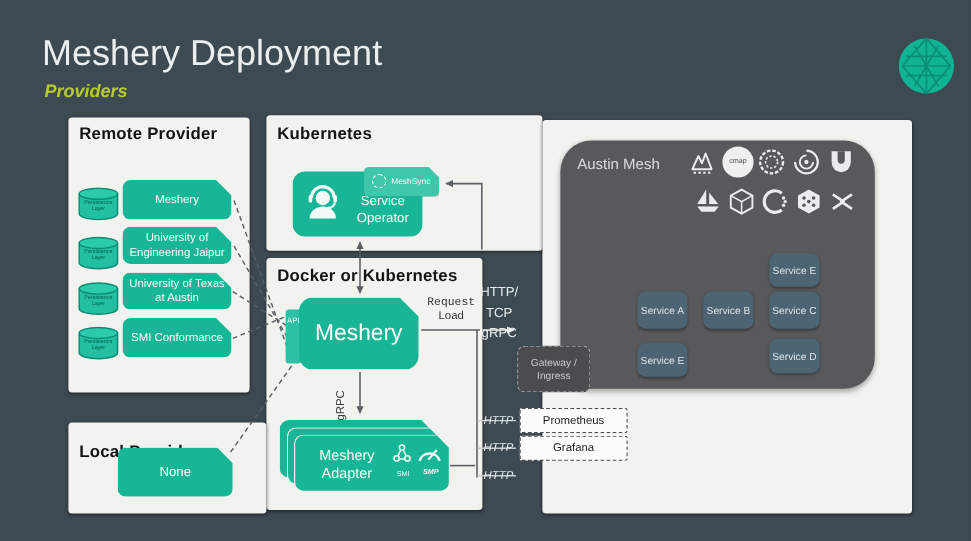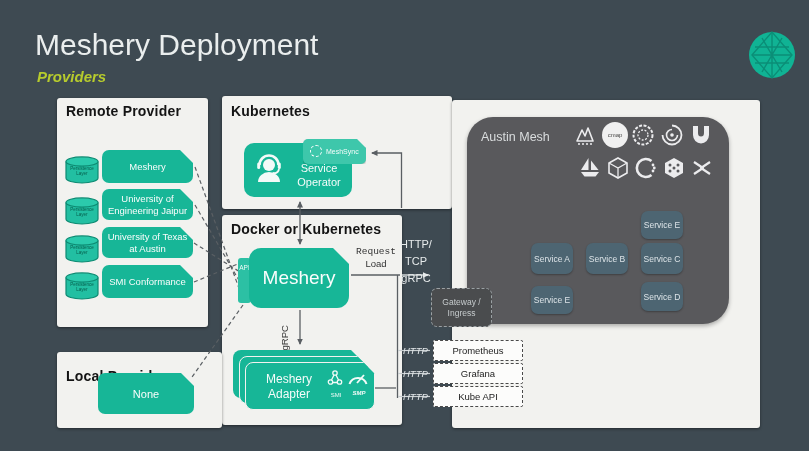--- a/index.html
+++ b/index.html
@@ -197,21 +197,20 @@
     <span style="display:block;">HTTP/</span>
     <span style="display:block;">TCP</span>
     <span style="display:block;">gRPC</span>
   </div>
   <div class="httplbl" style="left:403px;top:345px;">HTTP</div>
   <div class="httplbl" style="left:403px;top:368px;">HTTP</div>
   <div class="httplbl" style="left:403px;top:391px;">HTTP</div>
 
   <div class="endpoint" style="left:433px;top:340px;width:90px;height:21px;">Prometheus</div>
   <div class="endpoint" style="left:433px;top:363px;width:90px;height:21px;">Grafana</div>
-  <div class="endpoint" style="left:433px;top:386px;width:90px;height:21px;">Kube API</div>
 
   <div class="abs" style="left:467px;top:117px;width:262px;height:207px;background:#59595C;border-radius:26px;box-shadow:0 2px 4px rgba(0,0,0,.3);"></div>
   <div class="abs" style="left:481px;top:130px;font-size:12.5px;color:#DADDDE;">Austin Mesh</div>
 
   <div class="logo" style="left:572px;top:122px;width:26px;height:26px;">
     <svg width="24" height="24" viewBox="0 0 24 24" stroke="#ECECEE" fill="none" stroke-width="1.6" stroke-linejoin="round">
       <path d="M4,18 L9,7 L12,13 L15,5 L20,18 Z"></path>
         <path d="M5,21 H19" stroke-dasharray="2 2"></path>
     </svg>
   </div>

